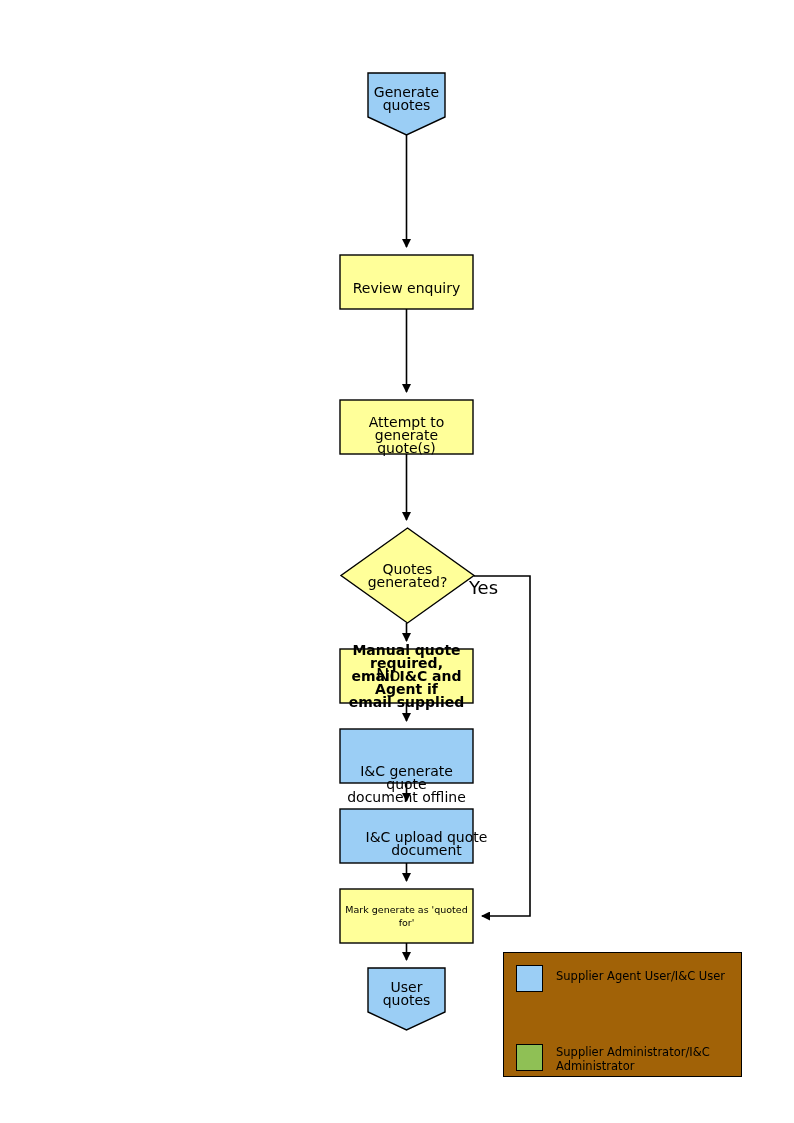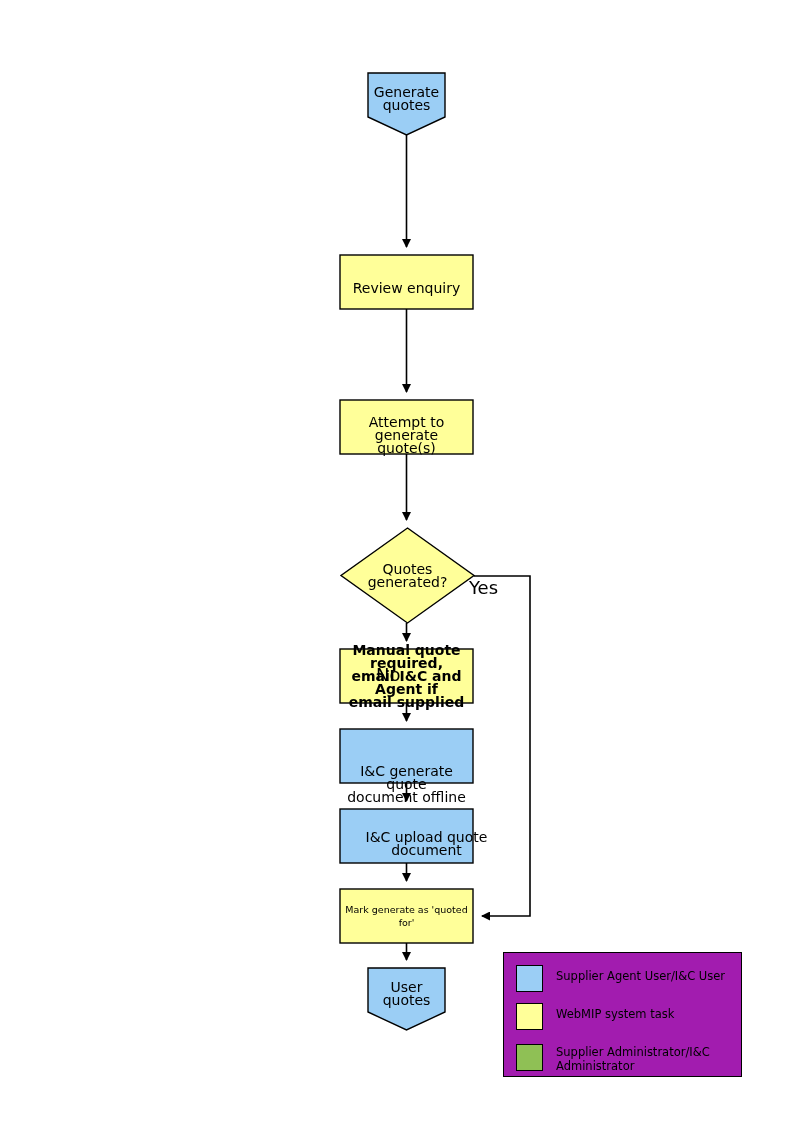--- a/index.html
+++ b/index.html
@@ -42,21 +42,21 @@
     font-size: 18px;
     line-height: 23px;
   }
   .legend-box {
     position: absolute;
     left: 503px;
     top: 952px;
     width: 239px;
     height: 125px;
     border: 1px solid #000000;
-    background: #a21caf;
+    background: #a16207;
     box-sizing: border-box;
   }
   .legend-row {
     position: absolute;
     left: 12px;
     display: flex;
     align-items: flex-start;
   }
   .legend-swatch {
     width: 27px;
@@ -159,22 +159,18 @@
 
 <div class="branch-label" style="left:469px; top:576px;">Yes</div>
 
 <div class="branch-label" style="left:376px; top:631px;margin-top:32px;">No</div>
 
 <div class="legend-box">
   <div class="legend-row" style="top:12px;">
     <span class="legend-swatch" style="background:#9BCEF5;"></span>
     <span class="legend-text">Supplier Agent User/I&amp;C User</span>
   </div>
-  <div class="legend-row" style="top:50px;">
-    <span class="legend-swatch" style="background:#FFFF99;"></span>
-    <span class="legend-text">WebMIP system task</span>
-  </div>
   <div class="legend-row" style="top:88px;align-items:center;">
     <span class="legend-swatch" style="background:#8FC055;"></span>
     <span class="legend-text">Supplier Administrator/I&amp;C
 Administrator</span>
   </div>
 </div>
 
 </body></html>

